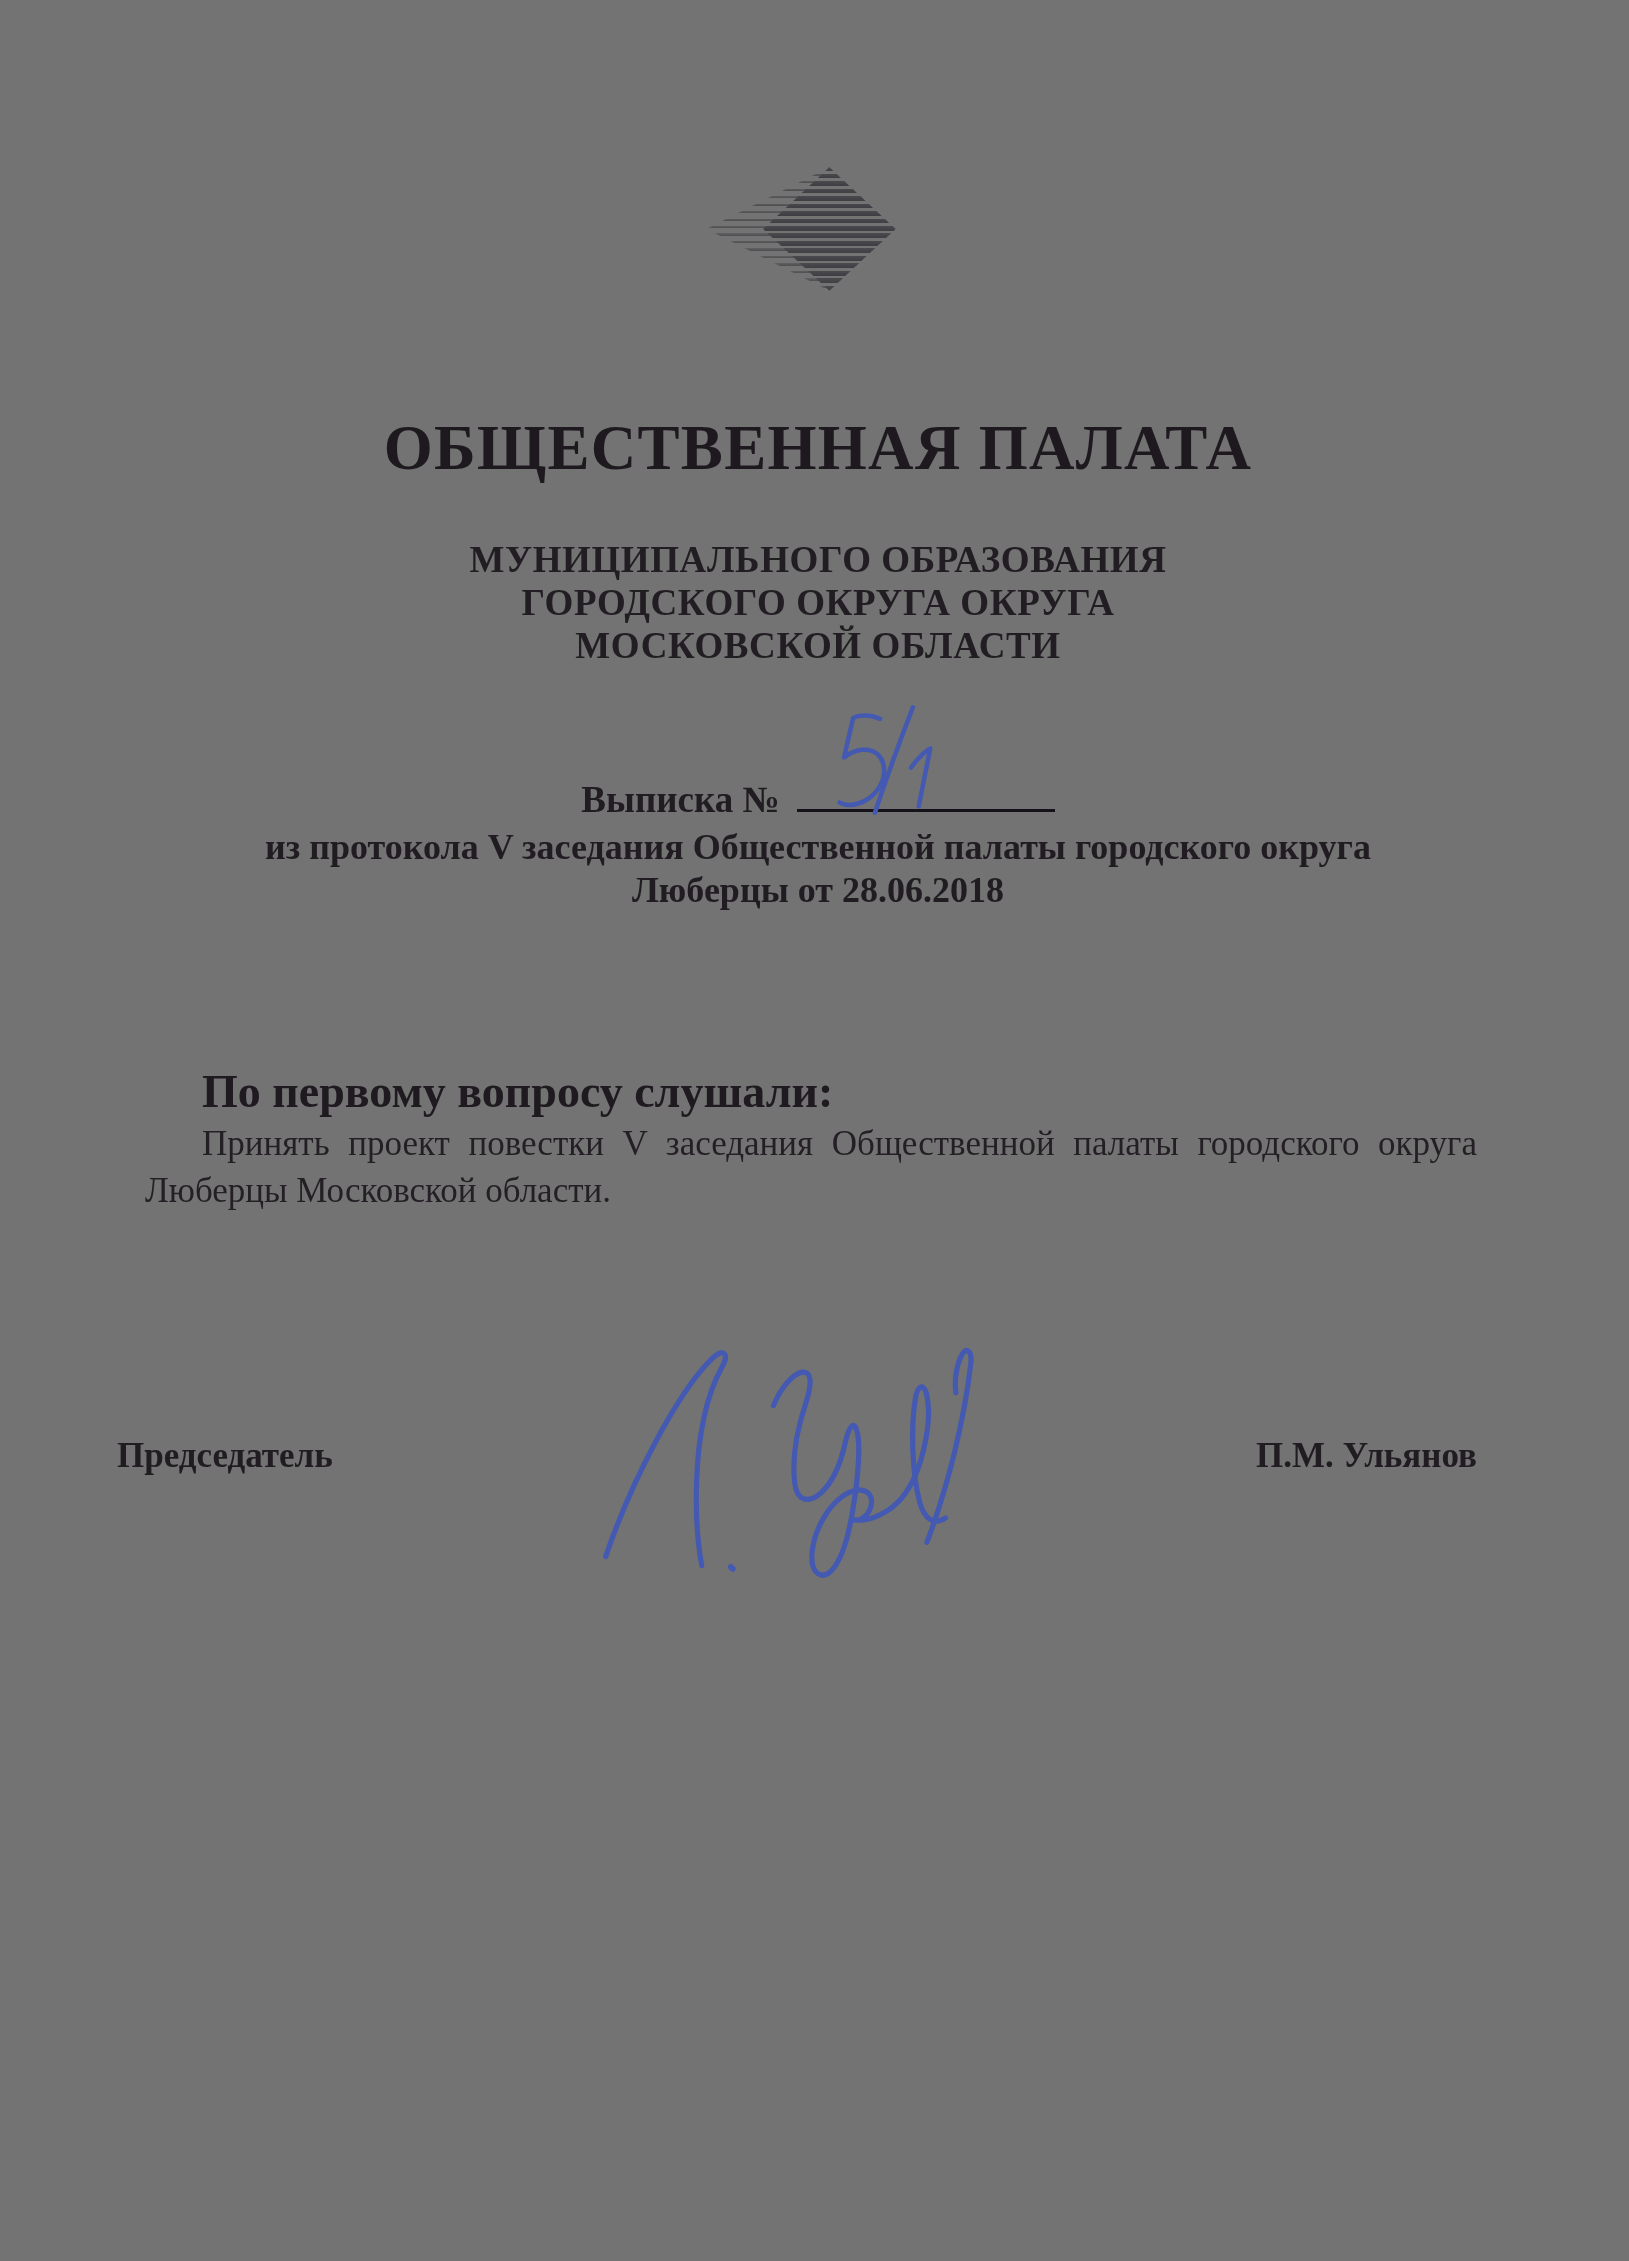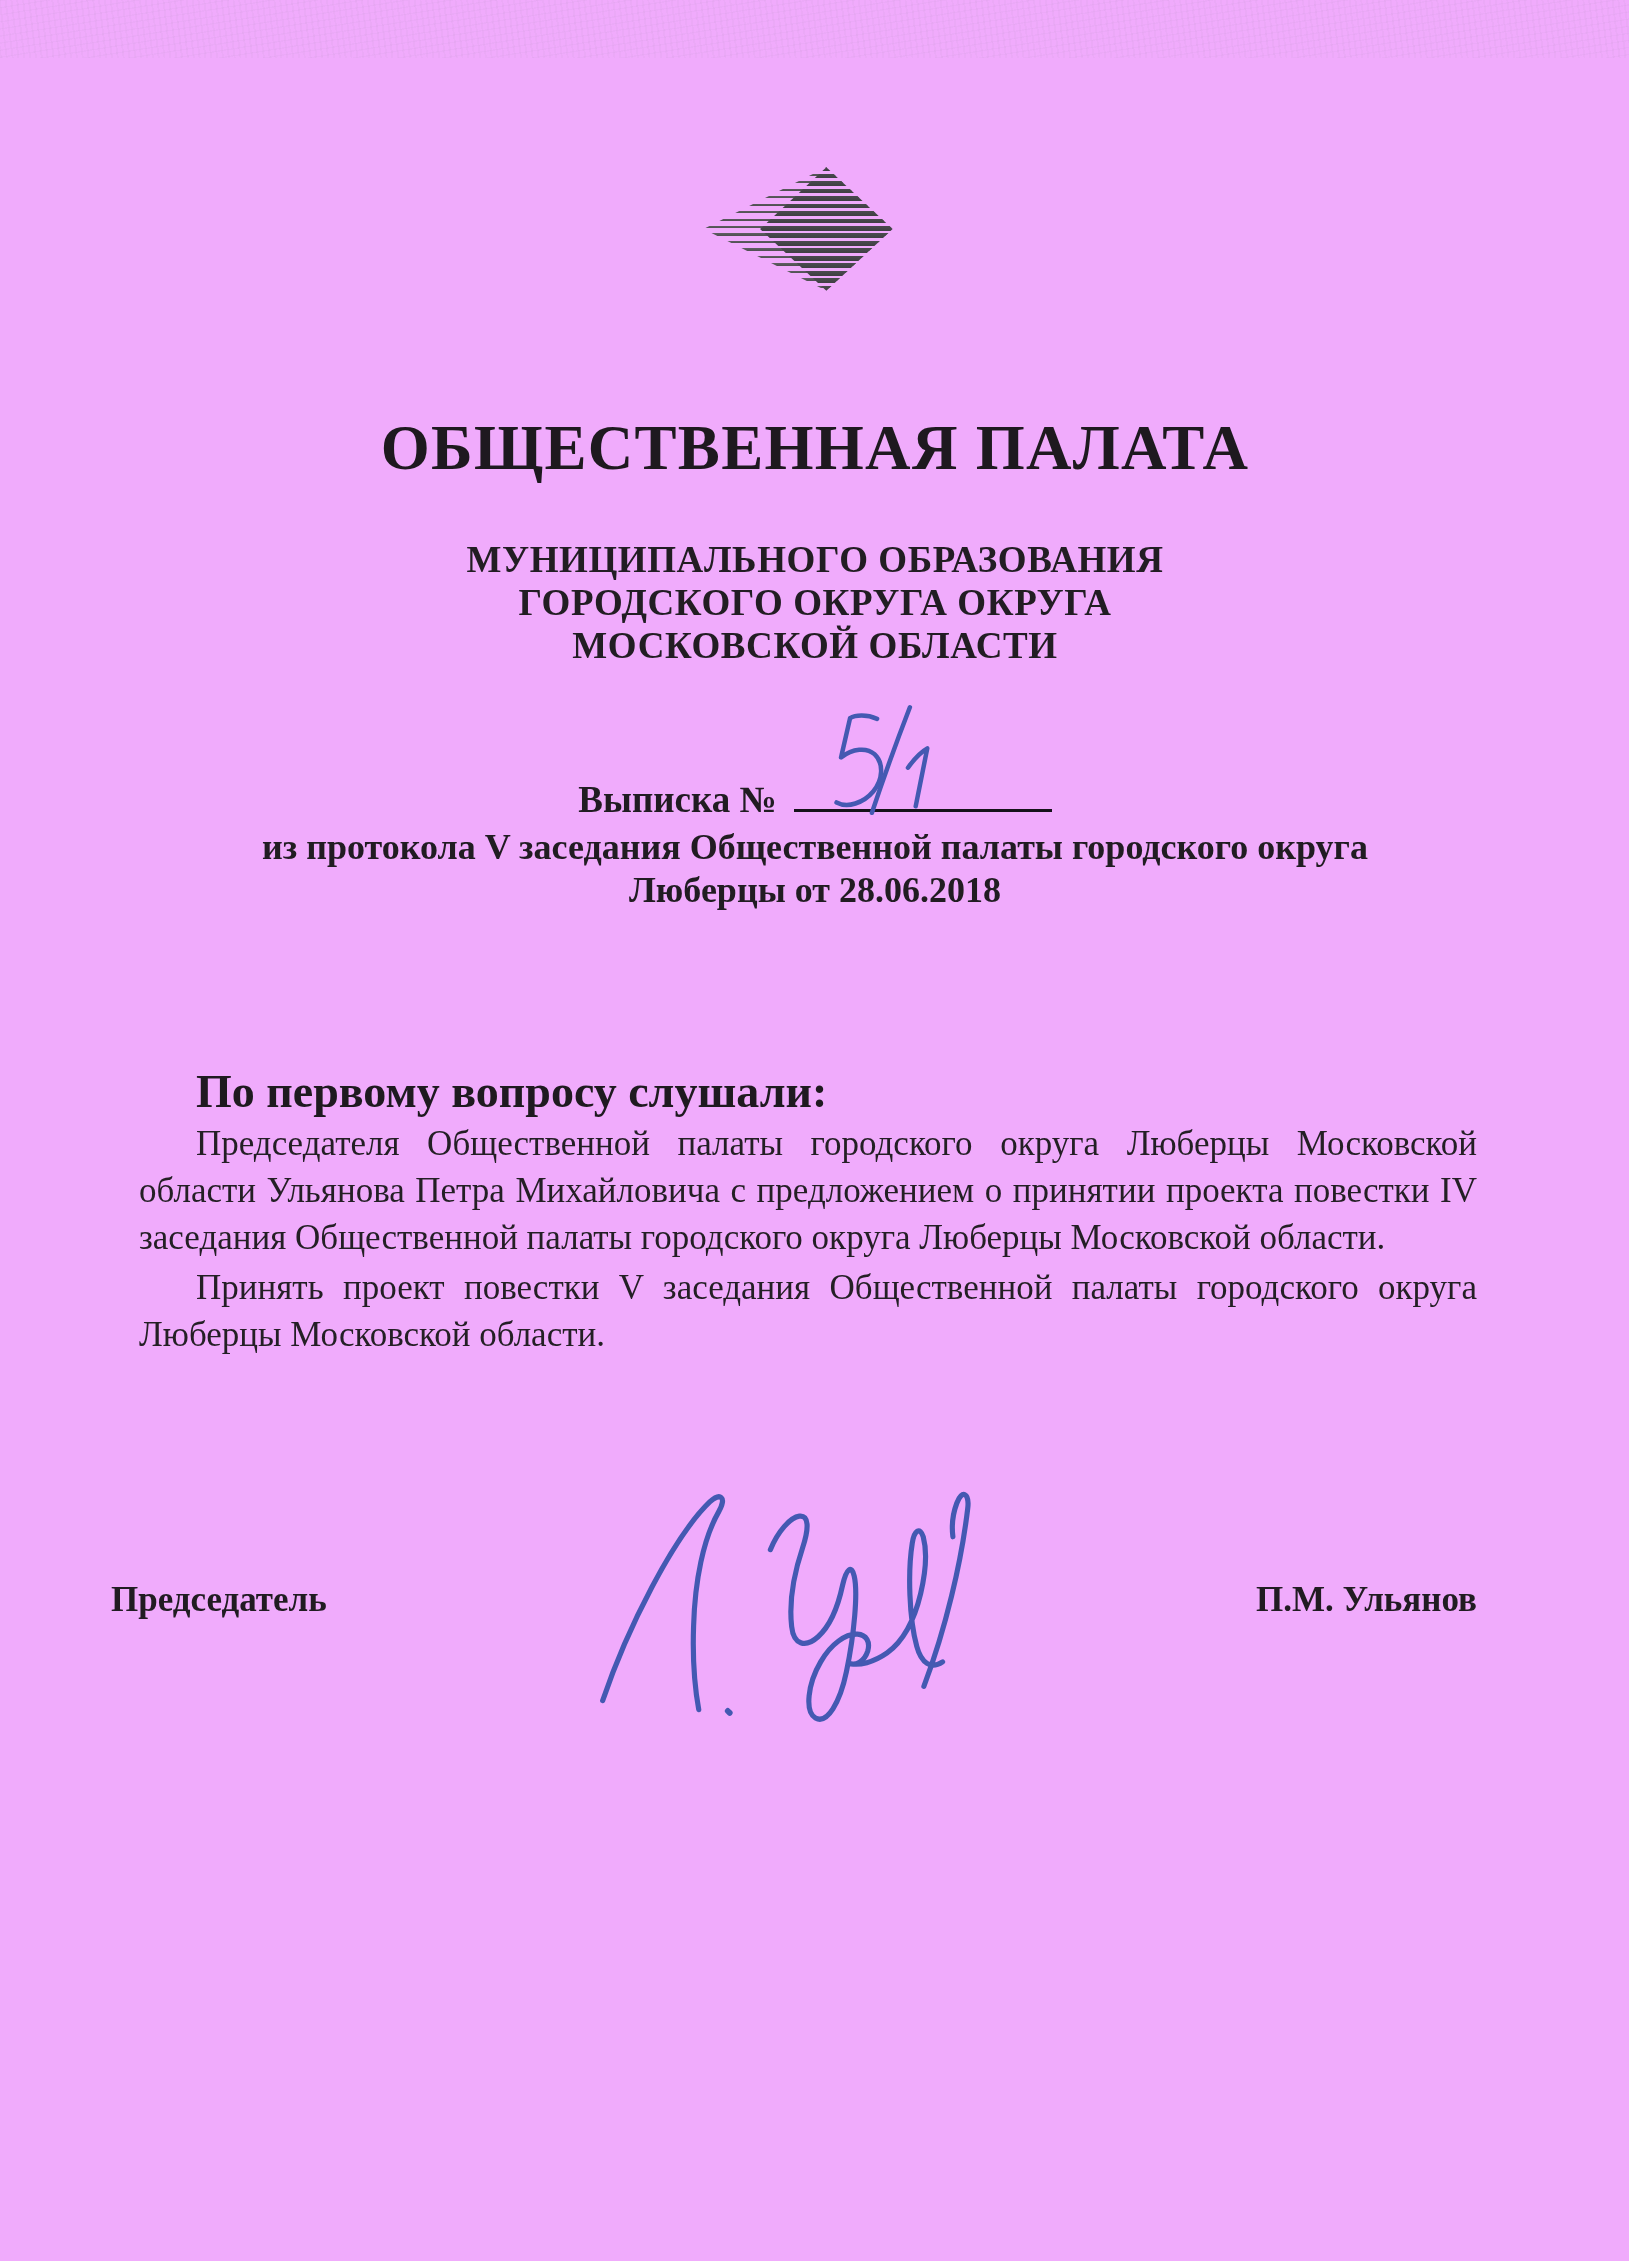--- a/index.html
+++ b/index.html
@@ -4,23 +4,24 @@
 <style>
   * { margin: 0; padding: 0; box-sizing: border-box; }
   html, body { background: #e8e8e8; }
   body { font-family: "Liberation Serif", serif; }
 
   .page {
     position: relative;
     width: 1630px;
     height: 2261px;
     margin: 0 auto;
-    background: #f0abfc;
+    background: #737373;
     color: #211c22;
     overflow: hidden;
+    padding-left: 6px;
   }
   
   .scan-noise {
     position: absolute; top: 0; left: 0; right: 0; height: 58px;
     background:
       repeating-linear-gradient(83deg, rgba(120,120,130,0.06) 0 1.9px, transparent 1.9px 5.8px),
       repeating-linear-gradient(171deg, rgba(120,120,130,0.05) 0 1.3px, transparent 1.3px 7px);
     opacity: .7;
     pointer-events: none;
   }
@@ -152,21 +153,20 @@
         <path class="ink" d="M160 102 C 170 88 181 77 190 72 L 172 162" stroke="#4459b2" stroke-width="7"></path>
       </svg>
     </span>
   </div>
 
   <div class="extract-line first">из протокола V заседания Общественной палаты городского округа</div>
   <div class="extract-line">Люберцы от 28.06.2018</div>
 
   <div class="body-text">
     <div class="sec-heading first">По первому вопросу слушали:</div>
-    <p class="sec-para">Председателя Общественной палаты городского округа Люберцы Московской области Ульянова Петра Михайловича с предложением о принятии проекта повестки IV заседания Общественной палаты городского округа Люберцы Московской области.</p>
 
     <p class="sec-para">Принять проект повестки V заседания Общественной палаты городского округа Люберцы Московской области.</p>
   </div>
 
   <div class="signature-row">
     <span class="sig-role">Председатель</span>
 
     <svg class="sig-scrawl" viewBox="0 0 700 400" aria-label="П. Ульянов">
 
       <path class="ink" d="M 58 356 C 96 244 168 102 224 48 C 240 33 251 40 238 63 C 214 105 201 170 199 240 C 197 296 200 332 207 370" stroke="#4459b2" stroke-width="8"></path>

